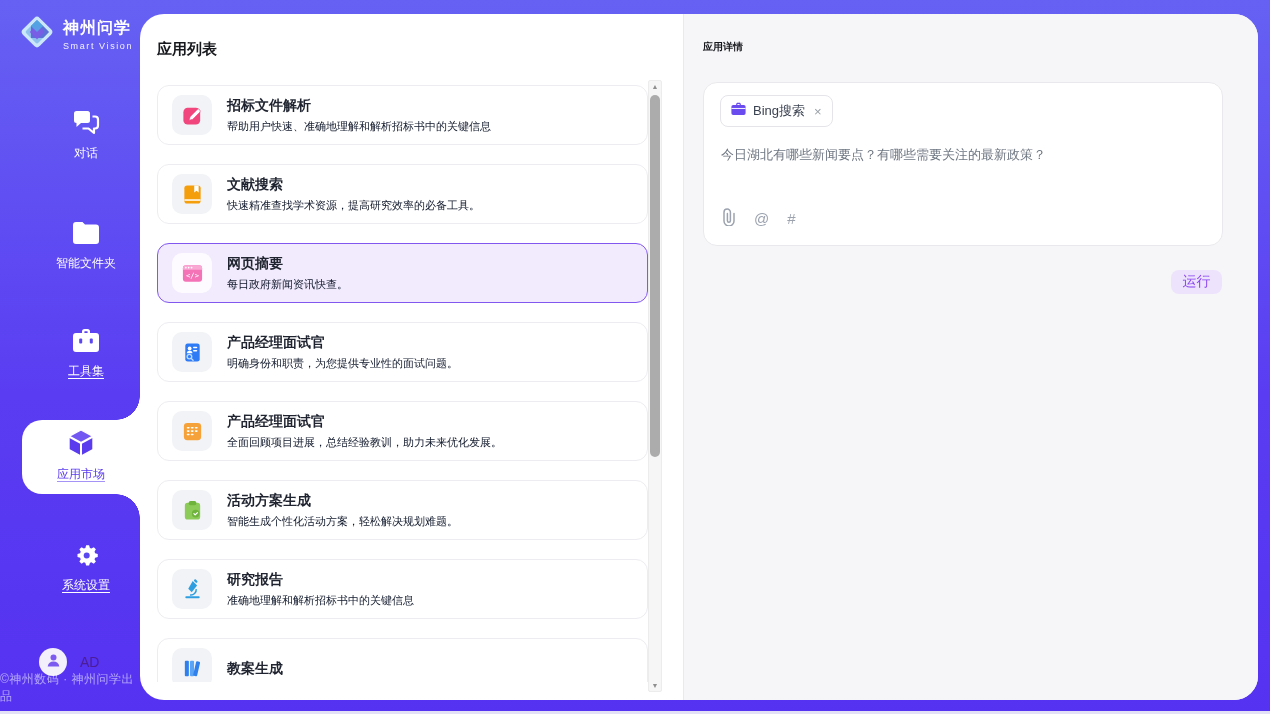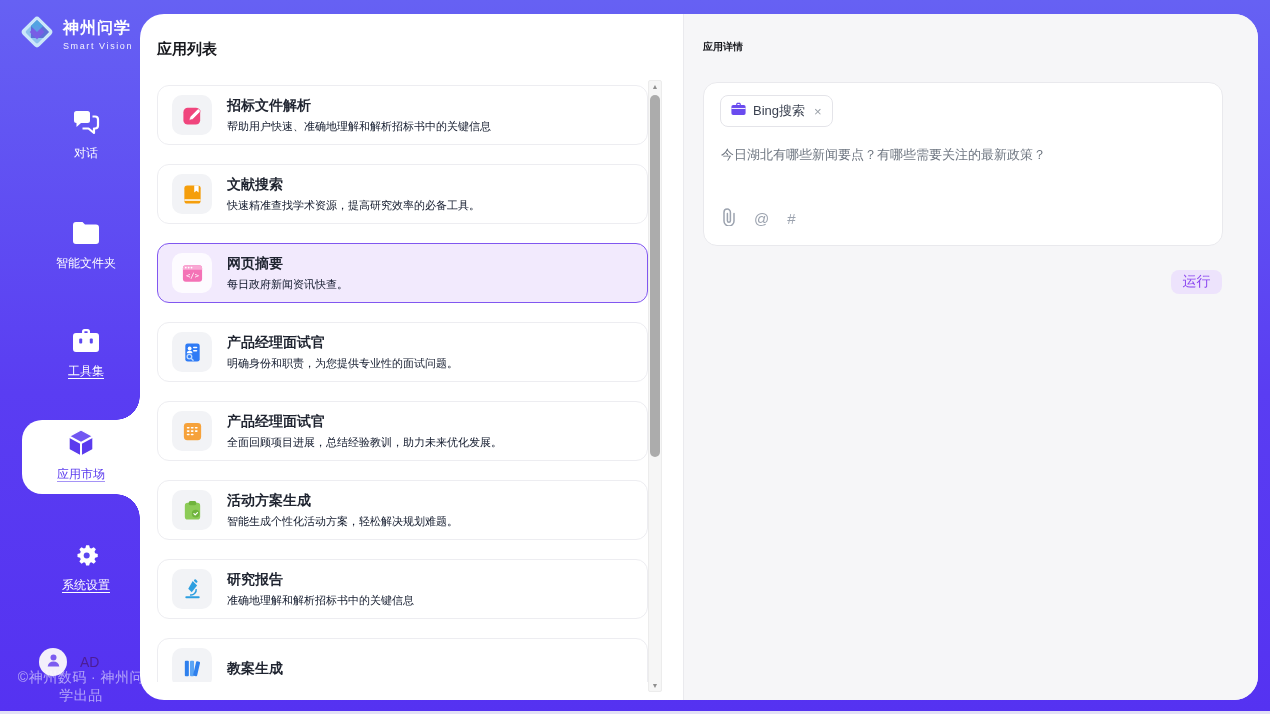--- a/index.html
+++ b/index.html
@@ -29,22 +29,22 @@
   .notch::after { content:""; position:absolute; right:0; bottom:-24px; width:24px; height:24px;
            background:radial-gradient(circle at 0 100%, rgba(0,0,0,0) 23.5px, #fff 24px); }
   .notch .nav-ic { margin-top:7px; }
   .notch .nav-label { font-size:12px; color:#5B3BEE; margin-top:3px; text-decoration:underline;
            text-underline-offset:3px; text-decoration-color:rgba(91,59,238,.55); }
 
   .user-row { position:absolute; left:39px; top:648px; display:flex; align-items:center; gap:13px; }
   .avatar { width:28px; height:28px; border-radius:50%; background:#F3EFFB; display:flex;
             align-items:center; justify-content:center; }
   .user-name { font-size:14px; color:#4c1d95; }
-  .sb-footer { position:absolute; left:0; bottom:9px; width:140px; text-align:center;
-            font-size:14px; color:rgba(255,255,255,.55); letter-spacing:.5px;margin-left:11px; }
+  .sb-footer { position:absolute; left:0; bottom:9px; width:140px; 
+            font-size:12px; color:rgba(255,255,255,.55); letter-spacing:.5px; }
 
   
   .panel { position:absolute; left:140px; top:14px; width:1118px; height:686px;
            background:#fff; border-radius:24px; overflow:hidden; }
 
   .list-title { position:absolute; left:17px; top:26px; font-size:15px; font-weight:bold; color:#17181D; }
 
   .list-viewport { position:absolute; left:17px; top:68px; width:491px; height:600px; overflow:hidden; }
   .cards { display:flex; flex-direction:column; gap:19px; padding-top:3px; }
   .card { flex:0 0 60px; height:60px; background:#fff; border:1px solid #EDEDF1; border-radius:12px;

